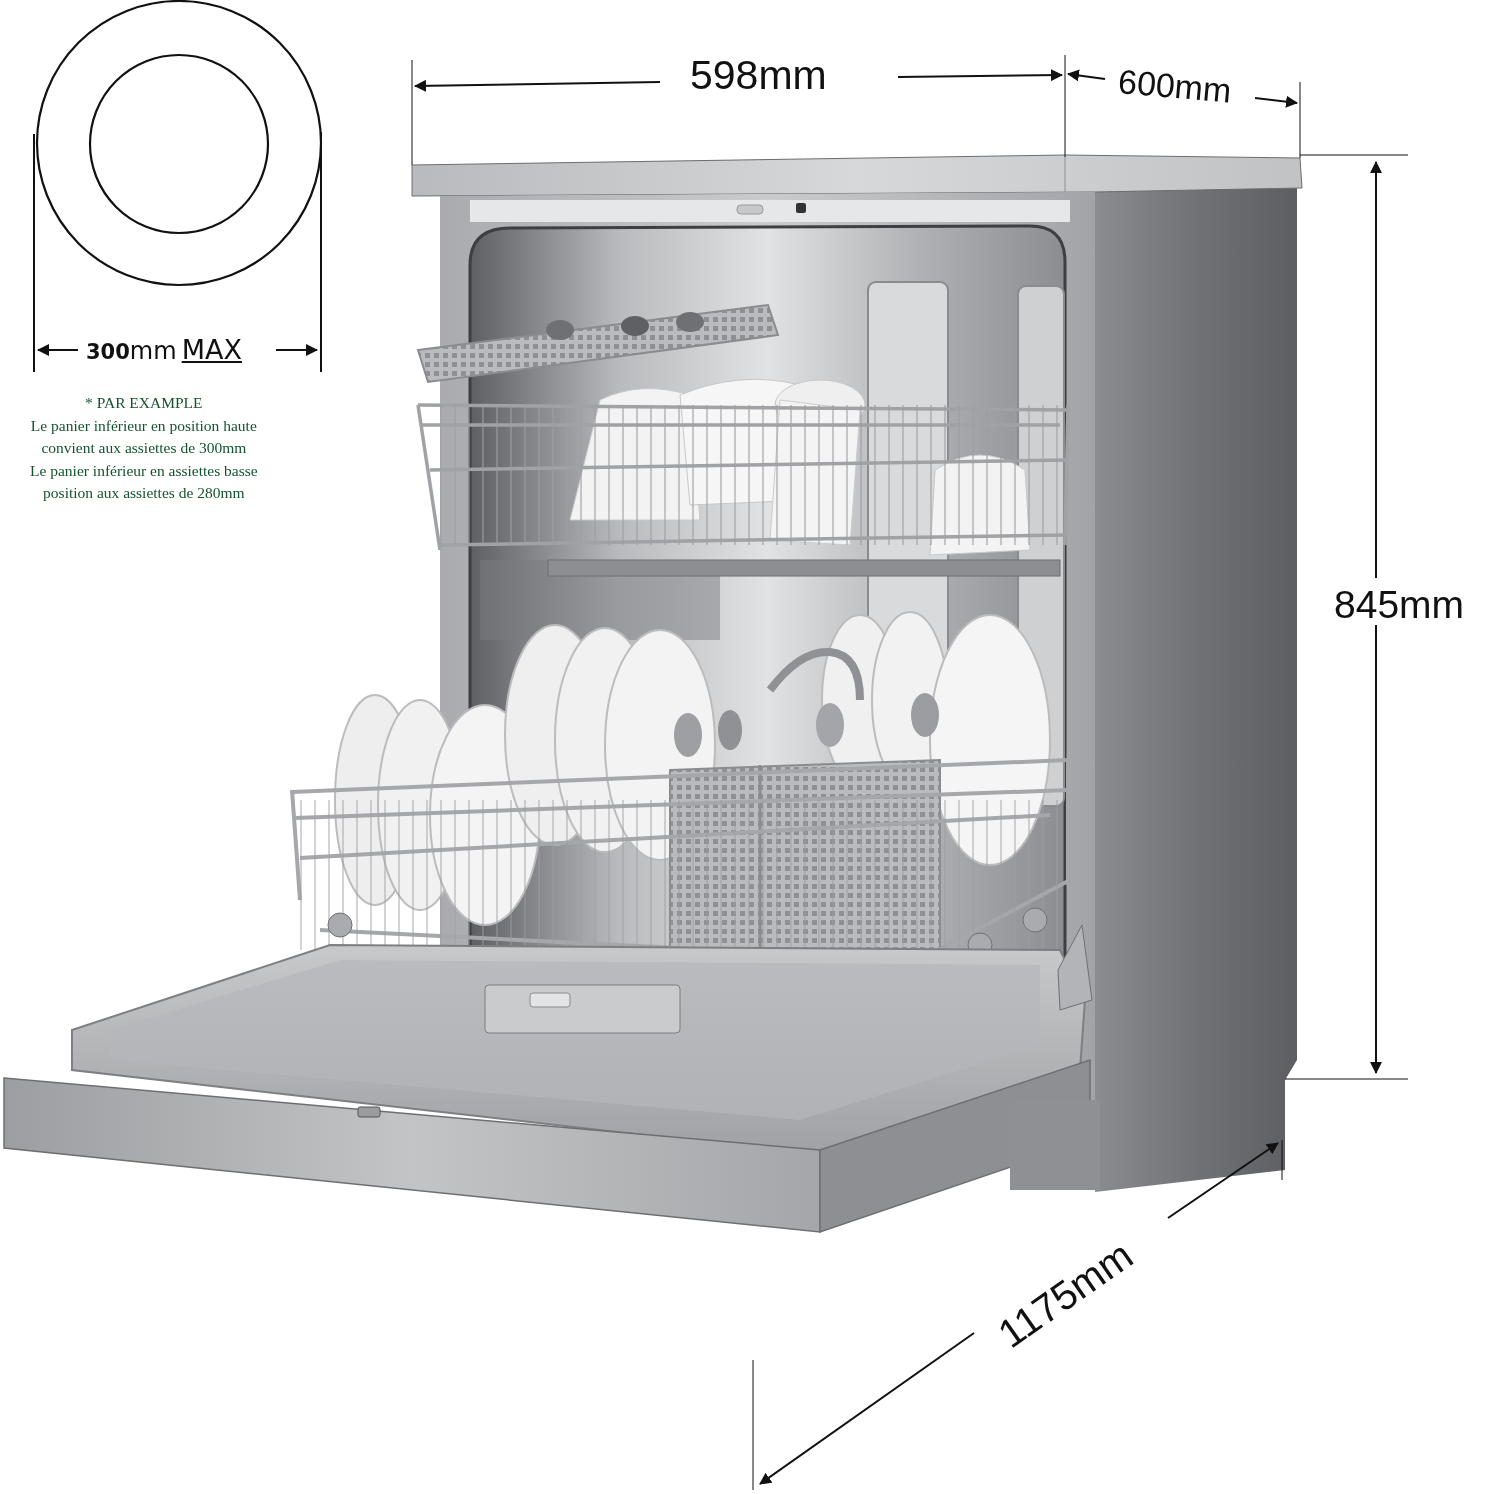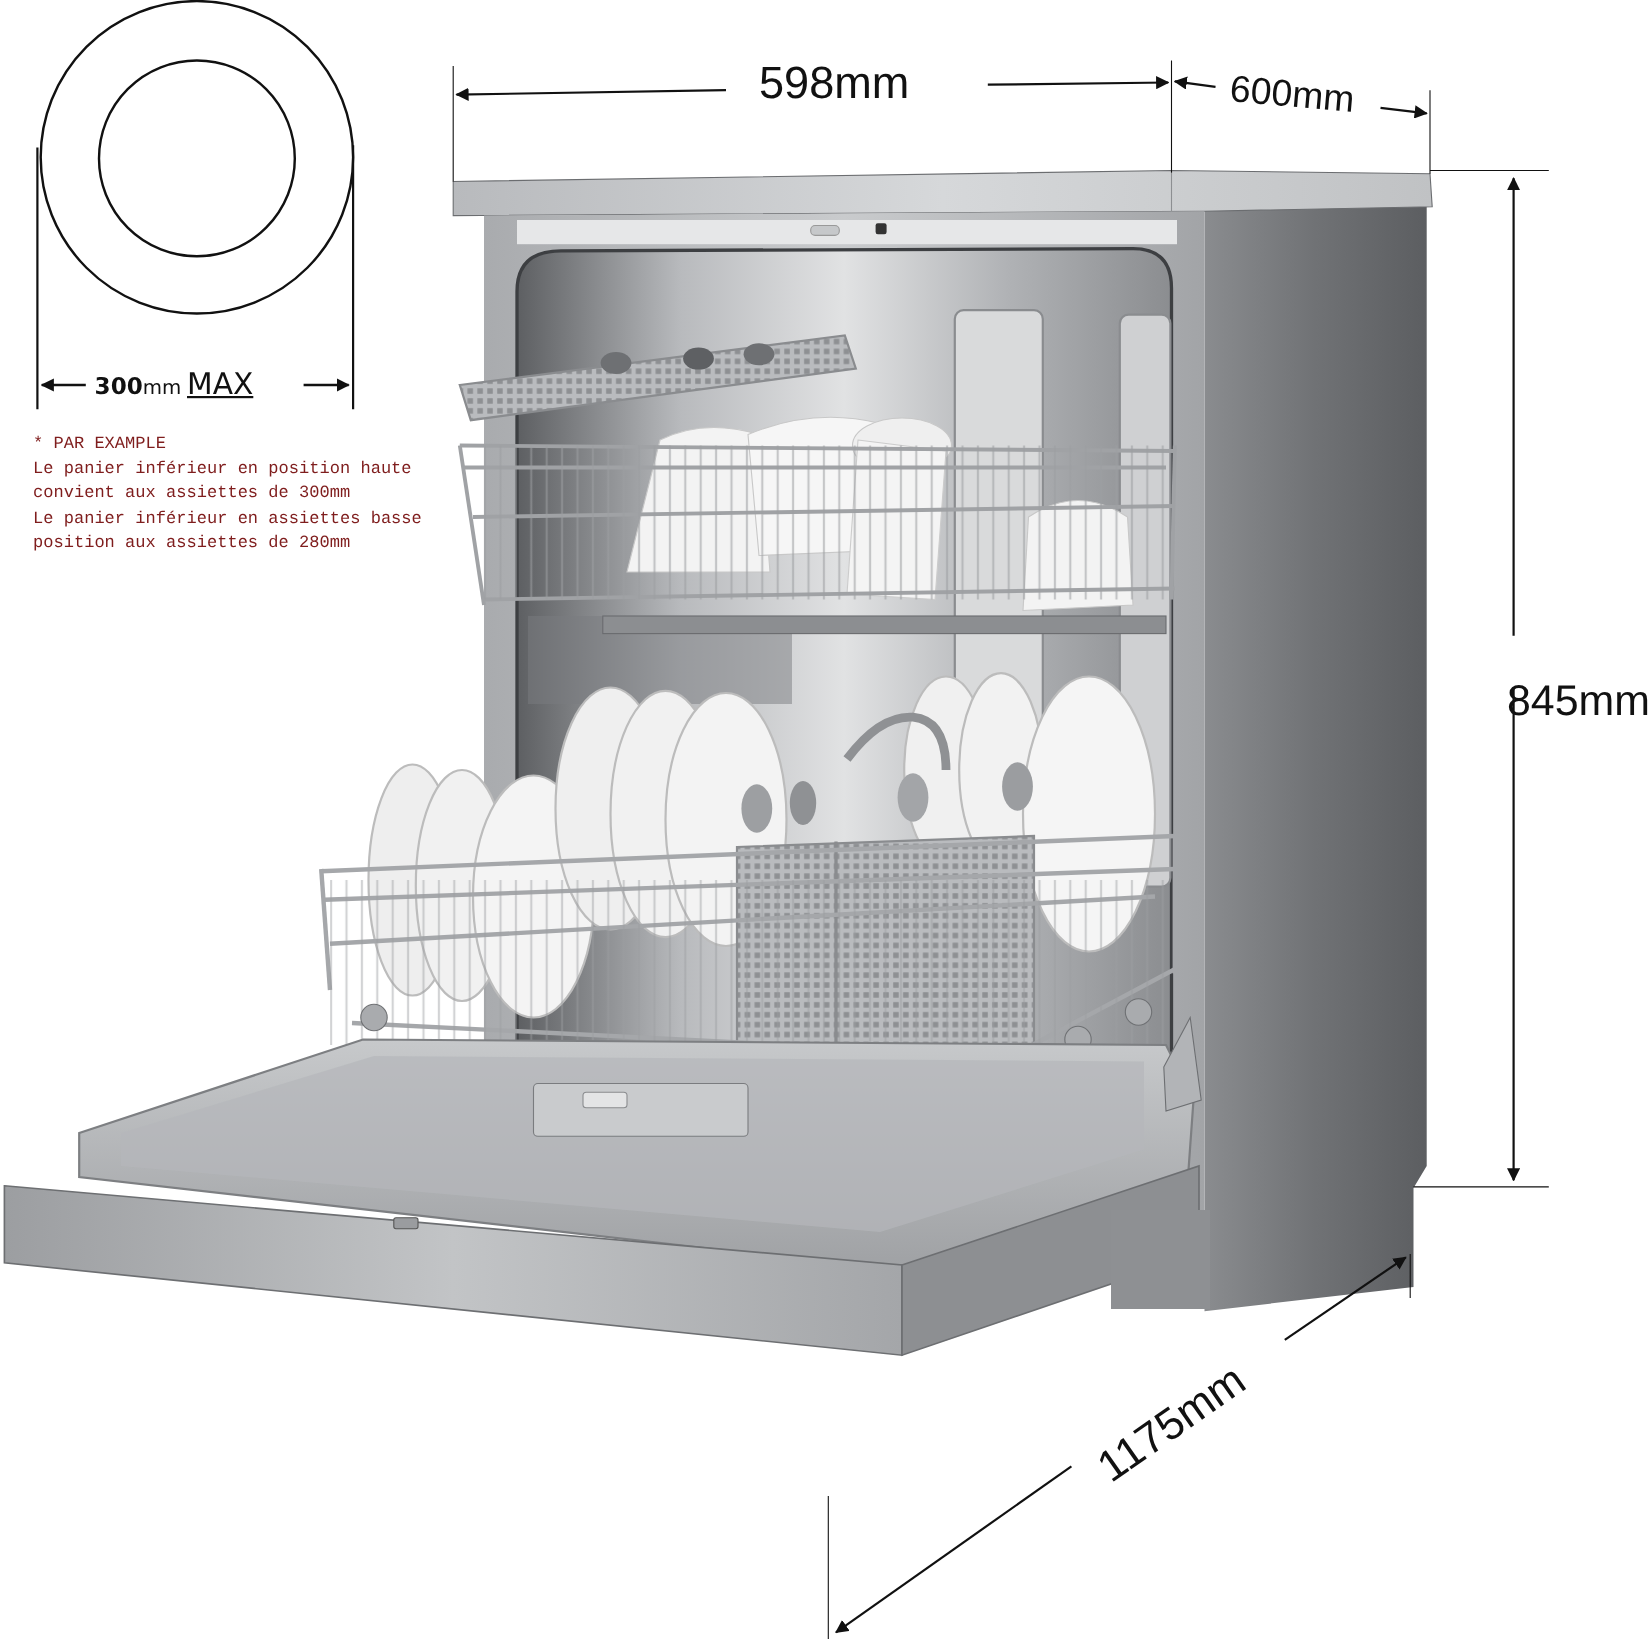--- a/index.html
+++ b/index.html
@@ -1,25 +1,25 @@
 <!DOCTYPE html>
 <html><head>
 <meta charset="utf-8">
 <style>
   html, body { margin: 0; padding: 0; background: #ffffff; }
   body { width: 1500px; height: 1494px; position: relative; overflow: hidden;
          font-family: "DejaVu Sans", sans-serif; color: #111; }
   .dim-label { position: absolute; color: #111; font-family: "Liberation Sans", sans-serif; white-space: nowrap; }
-  .note { position: absolute; left: 30px; top: 392px; font-family: Liberation Mono, monospace;
-          font-size: 15.5px; line-height: 22.5px; color: #7f1d1d; }
+  .note { position: absolute; left: 30px; top: 392px; font-family: Liberation Serif, serif;
+          font-size: 15.5px; line-height: 22.5px; color: #14532d; text-align: center; }
   .note div { white-space: nowrap; }
   .plate-label { position: absolute; left: 82px; top: 334px; font-family: "DejaVu Sans", sans-serif;
                  background: #fff; padding: 0 4px; white-space: nowrap; }
   .plate-label .big { font-size: 21px; font-weight: bold; }
-  .plate-label .unit { font-size: 18px; }
+  .plate-label .unit { font-size: 24px; }
   .plate-label .max { font-size: 27px; text-decoration: underline; }
   svg { position: absolute; left: 0; top: 0; }
 </style>
 </head>
 <body>
 
 <svg width="1500" height="1494" viewBox="0 0 1500 1494">
   <defs>
     <linearGradient id="gTop" x1="0" y1="0" x2="1" y2="0">
       <stop offset="0" stop-color="#b8babd"></stop>
@@ -198,14 +198,14 @@
 <div class="note">
   <div>* PAR EXAMPLE</div>
   <div>Le panier inférieur en position haute</div>
   <div>convient aux assiettes de 300mm</div>
   <div>Le panier inférieur en assiettes basse</div>
   <div>position aux assiettes de 280mm</div>
 </div>
 
 <div class="dim-label" style="left:690px; top:52px; font-size:41px;">598mm</div>
 <div class="dim-label" style="left:1120px; top:62px; font-size:34px; transform: rotate(5deg); transform-origin: left top;">600mm</div>
-<div class="dim-label" style="left:1334px; top:616px; font-size:39px;margin-left:36px;">845mm</div>
+<div class="dim-label" style="left:1334px; top:583px; font-size:39px;">845mm</div>
 <div class="dim-label" style="left:990px; top:1320px; font-size:40px; transform: rotate(-35deg); transform-origin: left top;">1175mm</div>
 
 </body></html>

